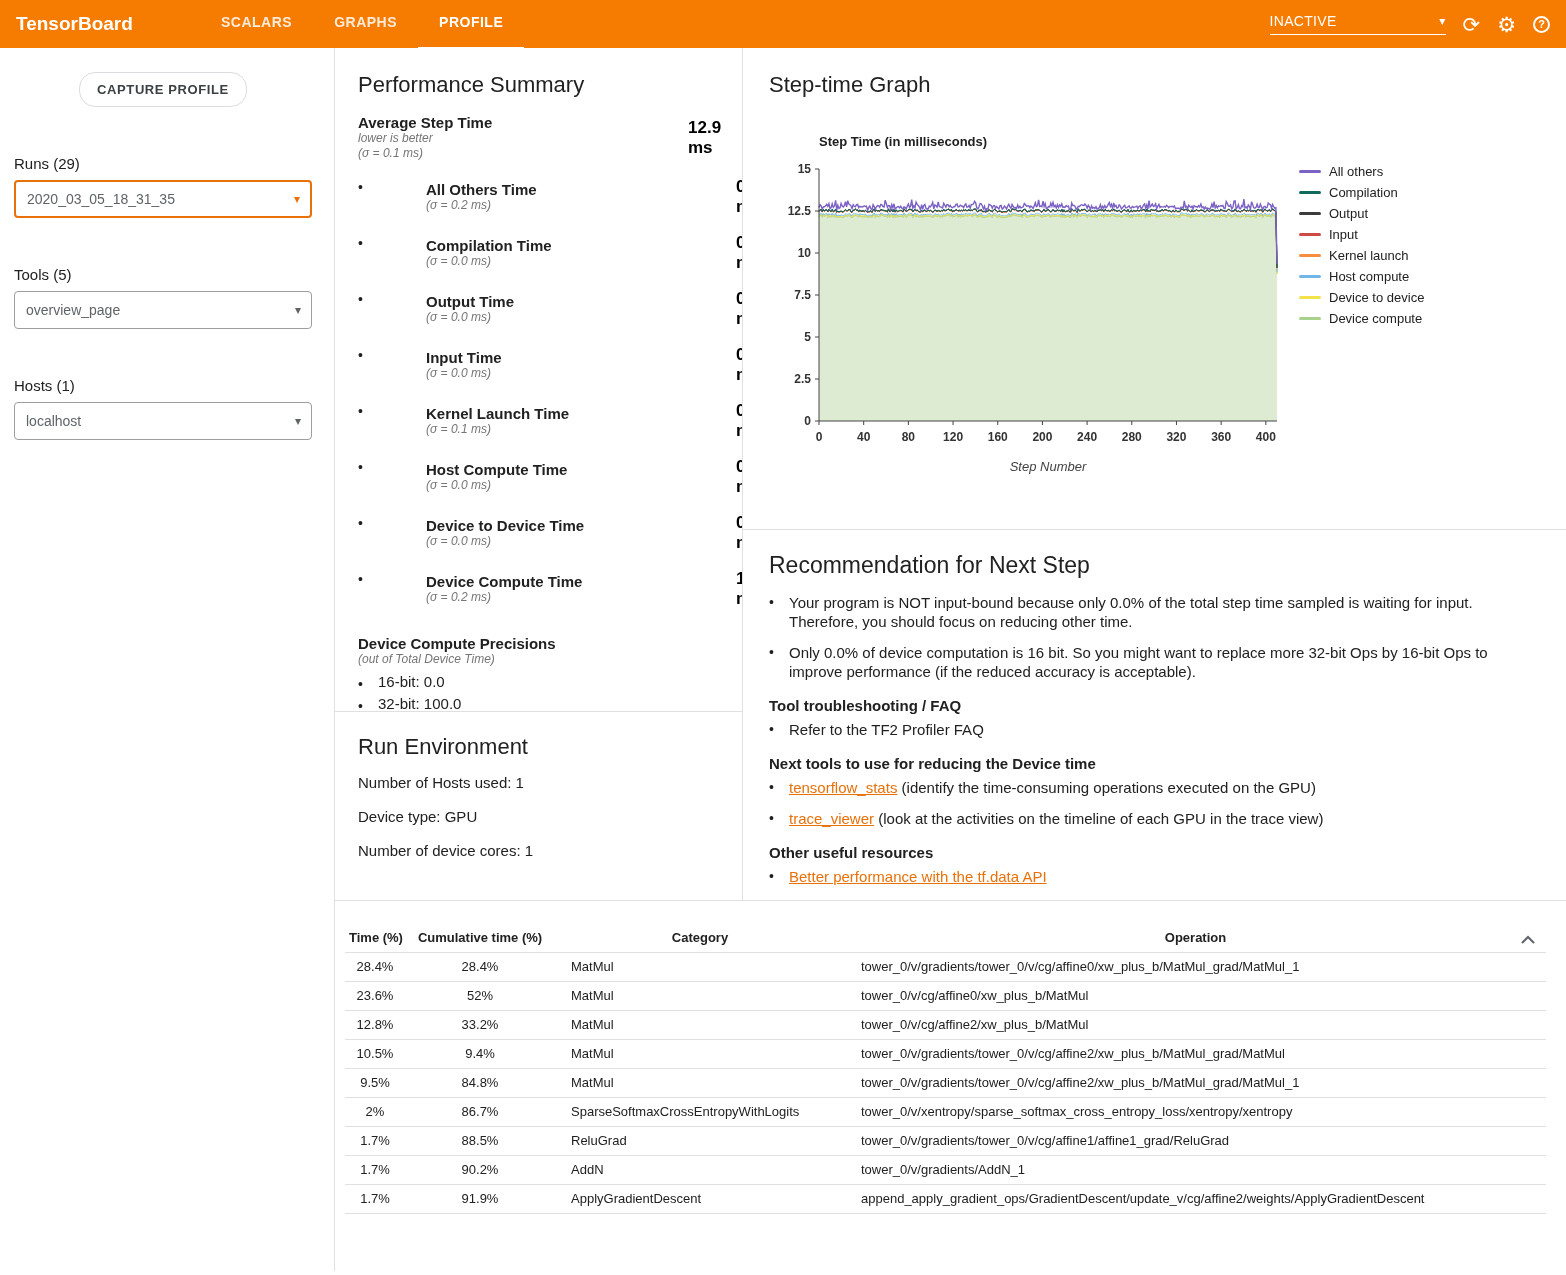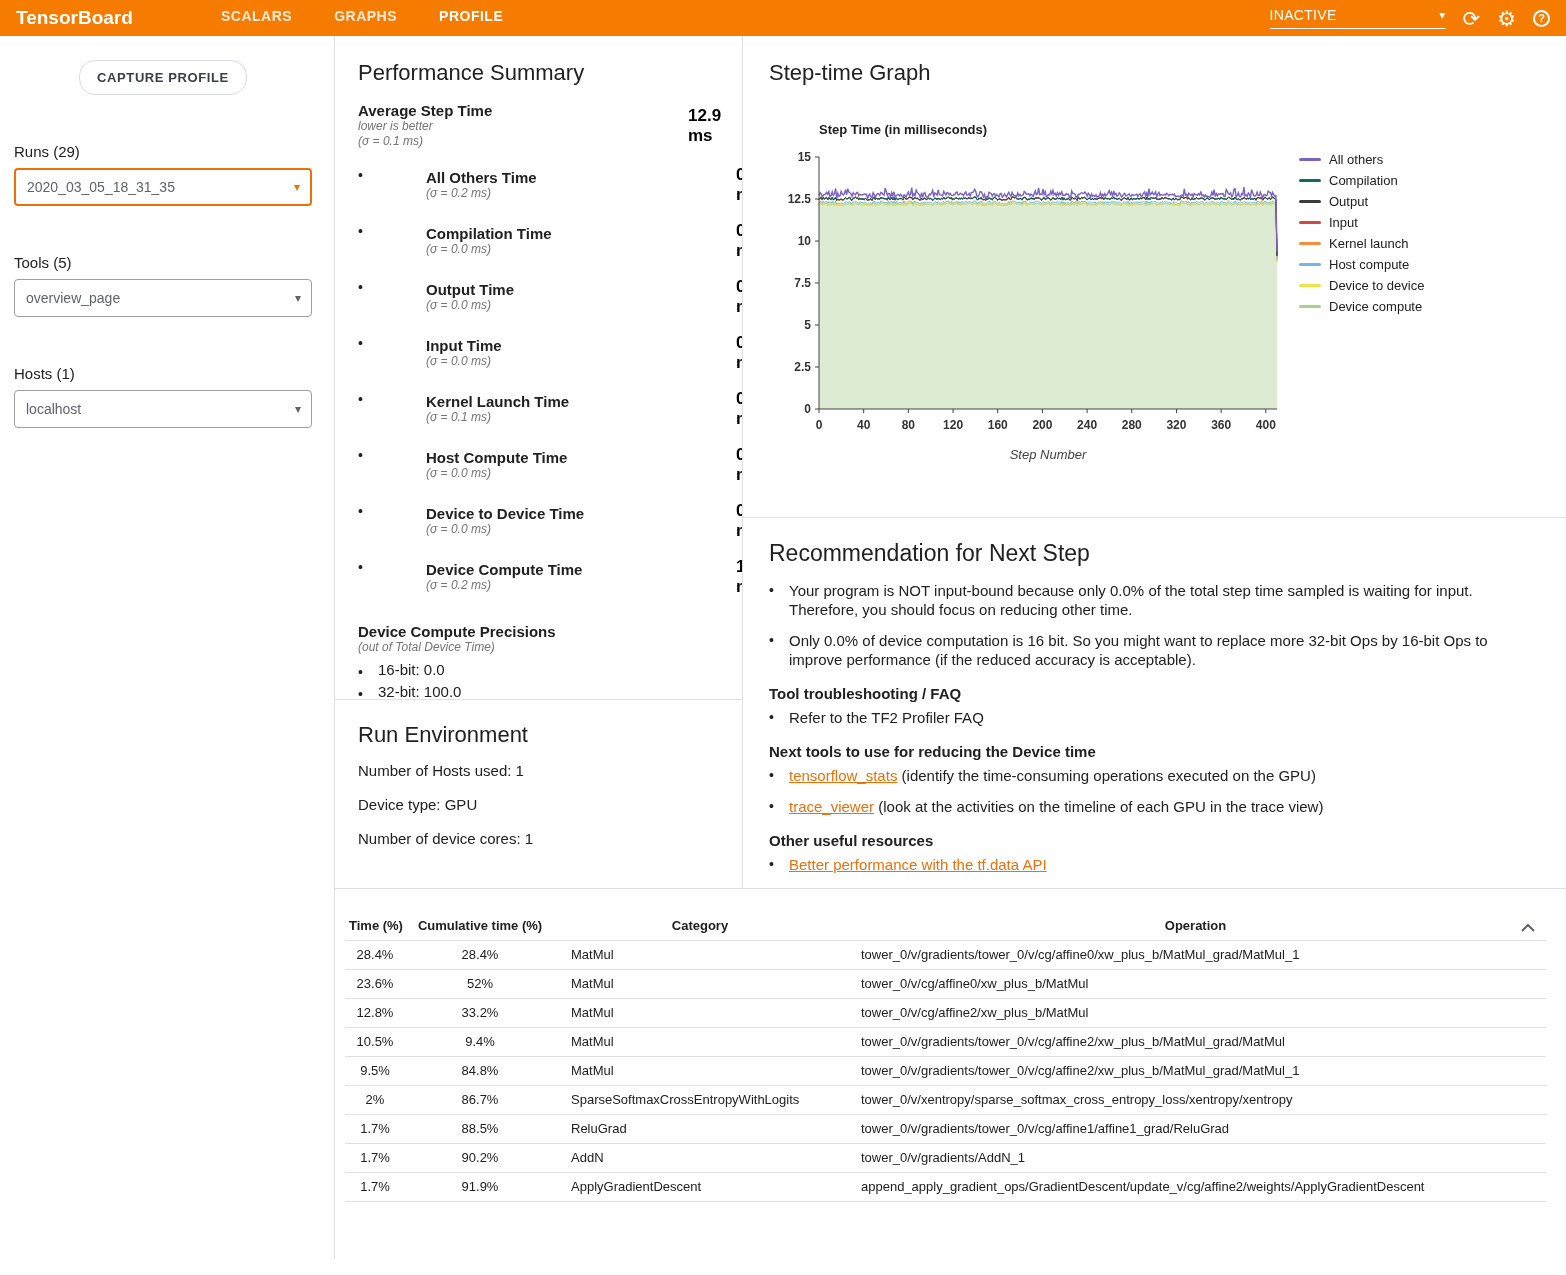--- a/index.html
+++ b/index.html
@@ -1,20 +1,20 @@
 <!DOCTYPE html>
 <html><head>
 <meta charset="utf-8">
 <style>
   * { box-sizing: border-box; margin: 0; padding: 0; }
   html, body { width: 1566px; height: 1275px; overflow: hidden; background: #fff;
     font-family: "Liberation Sans", sans-serif; color: #212121; }
 
   
-  header { height: 36px; background: #f57c00; display: flex; align-items: center; color: #fff; }
+  header { height: 48px; background: #f57c00; display: flex; align-items: center; color: #fff; }
   .logo { font-size: 19px; font-weight: bold; padding: 0 16px; width: 200px; }
   nav { display: flex; height: 52px; }
   .tab { padding: 0 21px; line-height: 49px; height: 52px; font-size: 14px; letter-spacing: .5px;
     font-weight: bold; color: rgba(255,255,255,.85); cursor: pointer; border-bottom: 3px solid transparent; }
   .tab.active { color: #fff; border-bottom-color: #fff; }
   .header-right { margin-left: auto; display: flex; align-items: center; gap: 17px; padding-right: 16px; }
   .status-select { width: 176px; border-bottom: 1px solid #fff; font-size: 14px; letter-spacing: .3px;
     display: flex; justify-content: space-between; align-items: center; padding-bottom: 5px; cursor: pointer; }
   .hicon { font-size: 21px; line-height: 21px; cursor: pointer; }
   .help-circle { width: 17px; height: 17px; border: 2px solid #fff; border-radius: 50%; font-size: 11px;

